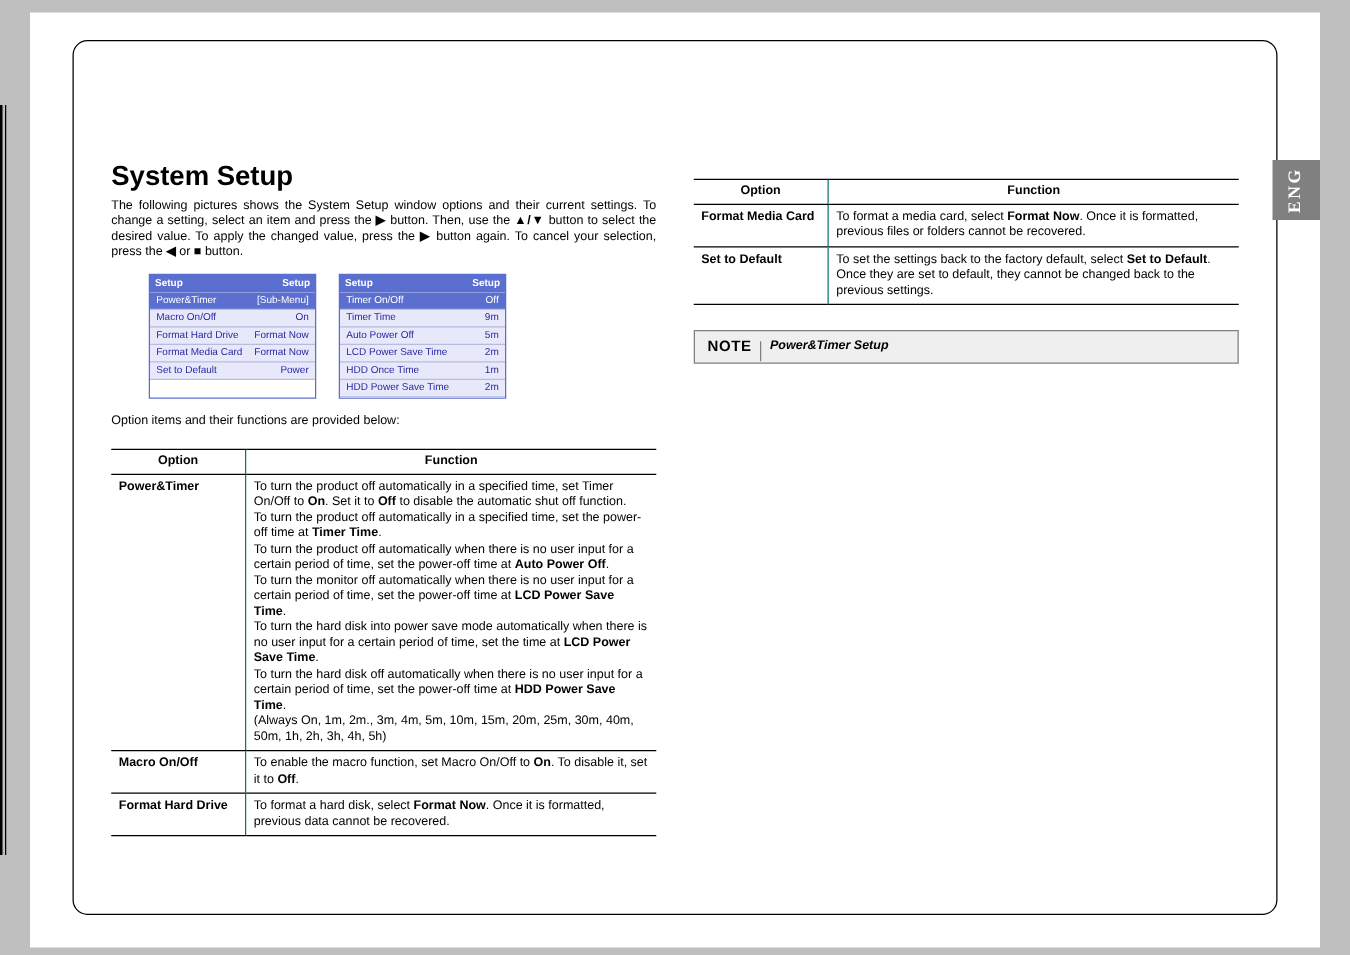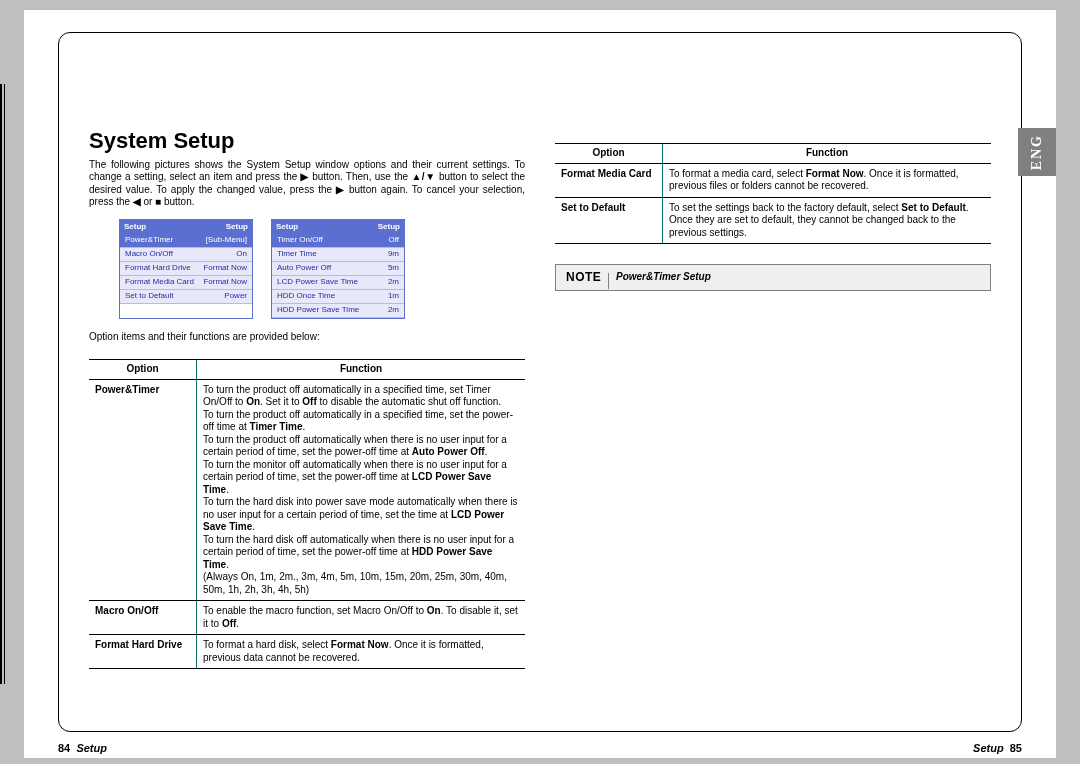--- a/index.html
+++ b/index.html
@@ -276,25 +276,17 @@
           <span class="note-label">NOTE</span>
           <div class="note-rule"></div>
           <div class="note-content">
             <span class="nt">Power&amp;Timer Setup</span><br>
           </div>
         </div>
       </div>
     </div>
   </div>
 
-  <div class="footer">
-    <span>
-      <span style="font-style:normal">84</span>&nbsp;&nbsp;<span>Setup</span>
-    </span>
-    <span>
-      <span>Setup</span>&nbsp;&nbsp;<span style="font-style:normal">85</span>
-    </span>
-  </div>
 </div>
 
 <div class="lang-tab">
   <span>ENG</span>
 </div>
 
 </body></html>

